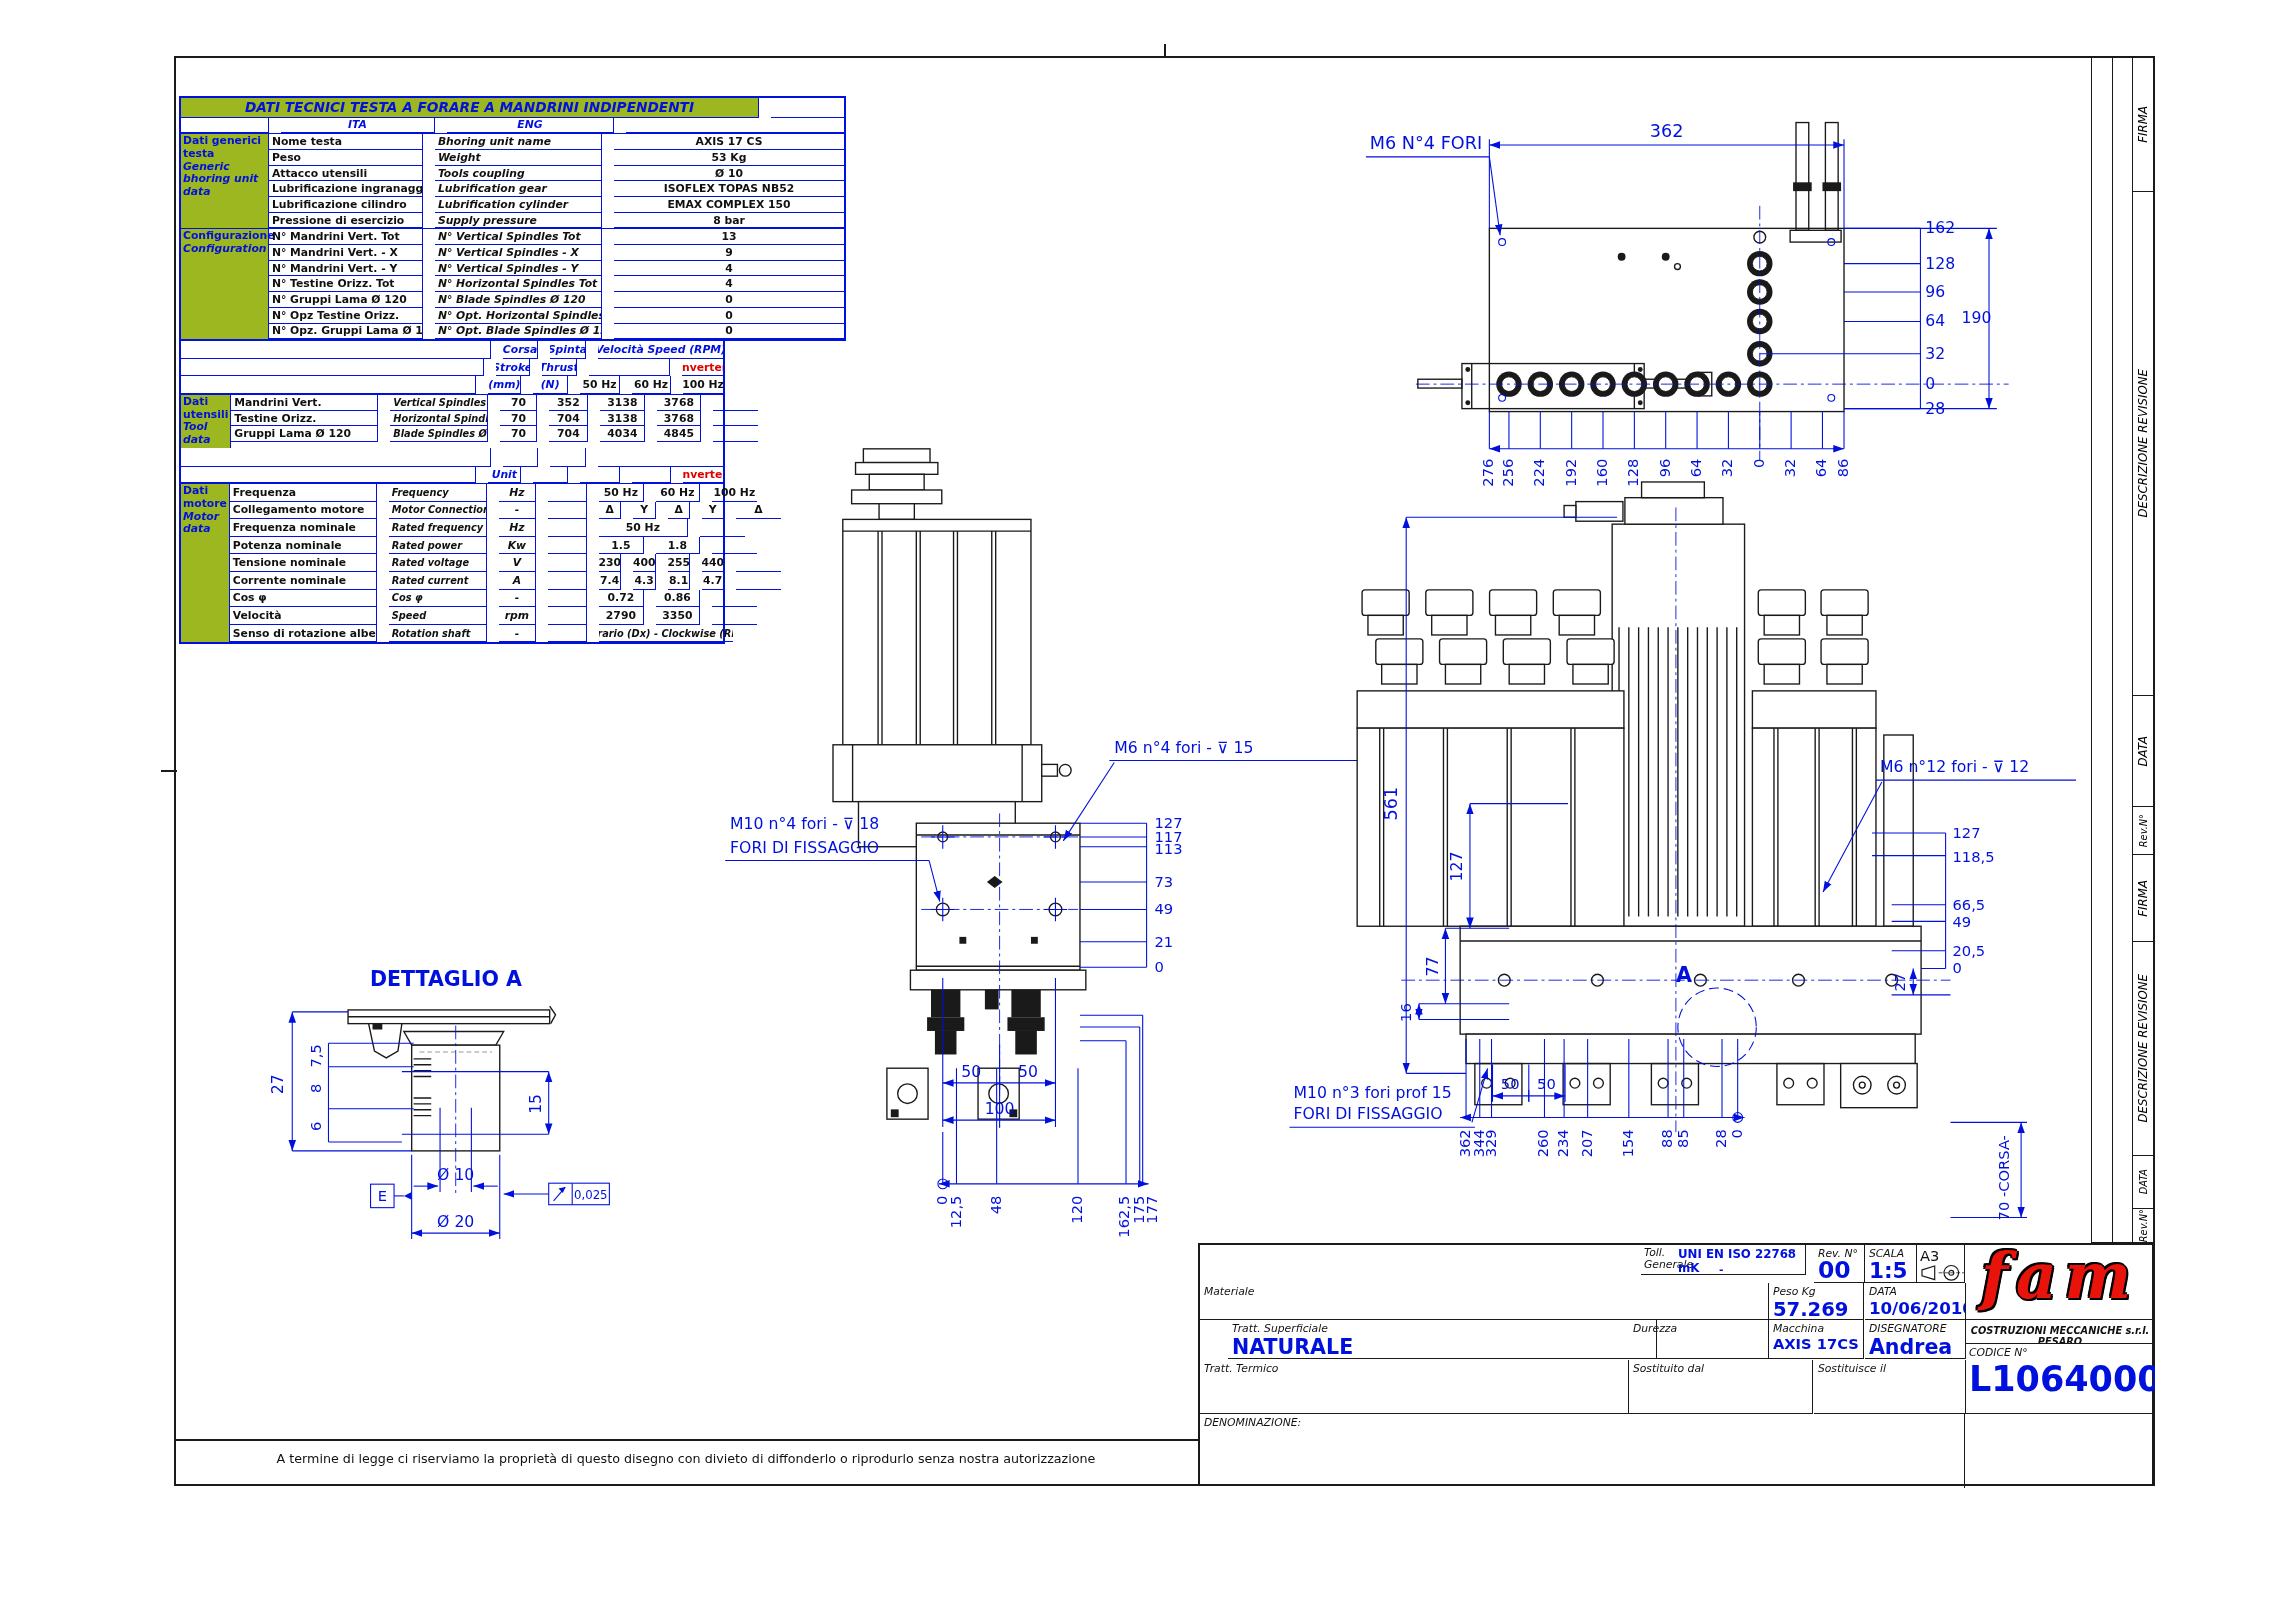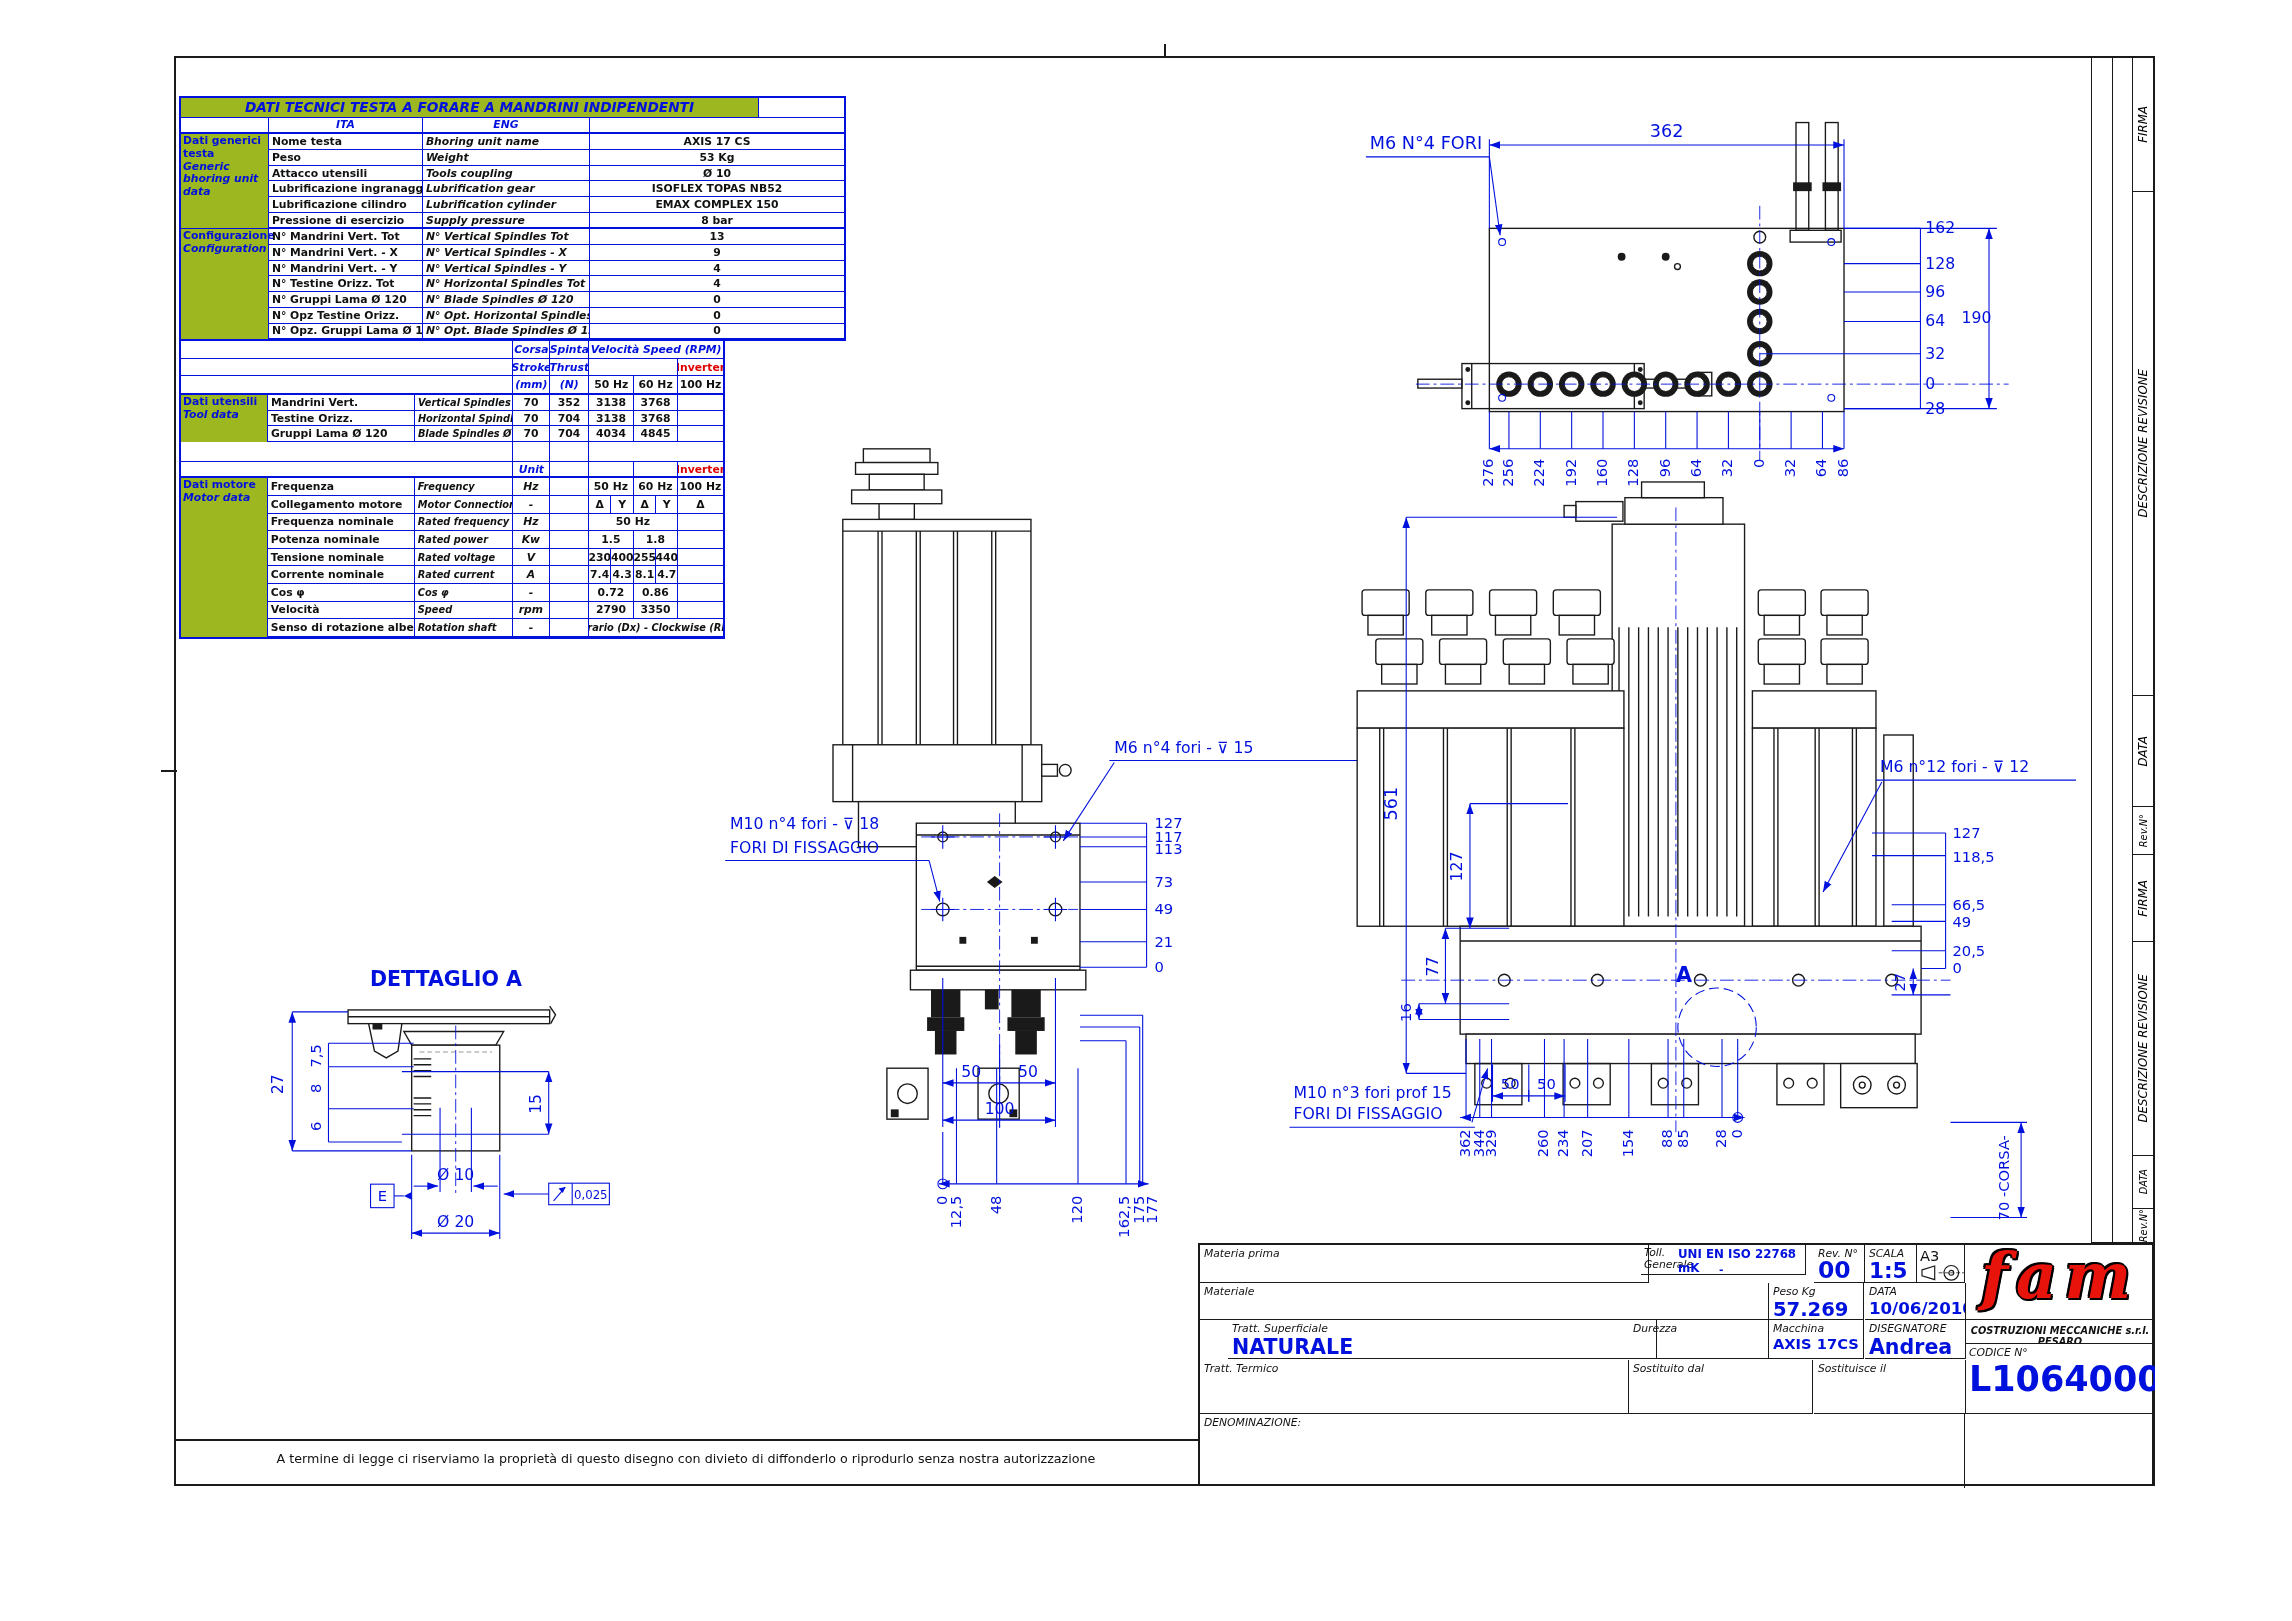--- a/index.html
+++ b/index.html
@@ -5,21 +5,21 @@
   html,body{margin:0;padding:0;background:#fff;}
   body{width:2293px;height:1621px;position:relative;font-family:"DejaVu Sans",sans-serif;overflow:hidden;}
   .abs{position:absolute;}
   
   #frame{left:174px;top:56px;width:1981px;height:1430px;border:2px solid #1a1a1a;box-sizing:border-box;}
   .mark{background:#1a1a1a;}
   
   #ttable{left:179px;top:96px;width:667px;font-size:10.8px;color:#111;}
   .tb-upper{border:2px solid #0010dd;box-sizing:border-box;}
   .tb-lower{border:2px solid #0010dd;border-top:none;box-sizing:border-box;width:546px;}
-  .trow{display:flex;}
+  .trow{display:flex;gap:12px;}
   .tc{box-sizing:border-box;border-right:1px solid #0010dd;border-bottom:1px solid #0010dd;overflow:hidden;white-space:nowrap;display:flex;align-items:center;}
   .tc:last-child{border-right:none;}
   .lab{padding-left:2.9px;font-weight:bold;}
   .eng{padding-left:2.9px;font-weight:bold;font-style:italic;}
   .val{justify-content:center;font-weight:bold;}
   .green{background:#9cb71f;}
   .bluetx{color:#0010dd;font-weight:bold;}
   .redtx{color:#e00000;font-weight:bold;}
   .ital{font-style:italic;}
   .cen{justify-content:center;}
@@ -665,21 +665,20 @@
     <text class="d15" x="130" y="245" text-anchor="middle">E</text>
     <line class="bl" x1="300" y1="238" x2="254" y2="238" marker-end="url(#arD)"></line>
     <rect class="bl" x="300" y="227" width="62" height="22"></rect>
     <path class="bl" d="M324,227V249 M305,245L317,231"></path>
     <path class="blf" d="M317,231 l-7,1.5 l4.5,4.5 z"></path>
     <text x="343" y="243" text-anchor="middle" style="font-size:12px;">0,025</text>
   </g>
 </svg>
 
 <div class="abs" id="tblock">
-  <div class="cell" style="left:0;top:0;width:449px;height:38px;"><span class="slab">Materia prima</span></div>
   <div class="cell" style="left:441px;top:0;width:165px;height:30px;">
     <span class="slab" style="position:absolute;left:2.9px;top:2px;"><span>Toll.</span><br><span>Generale</span></span>
     <span class="bval" style="position:absolute;left:37px;top:2px;font-size:11.8px;">UNI EN ISO 22768 mK</span>
     <span class="bval" style="position:absolute;left:78px;top:17.6px;">-</span>
   </div>
   <div class="cell" style="left:614px;top:0;width:51px;height:38px;">
     <span class="slab">Rev. N°</span><br>
     <span class="bval" style="font-size:23.5px;line-height:21.6px;">00</span>
   </div>
   <div class="cell" style="left:665px;top:0;width:52px;height:38px;">

